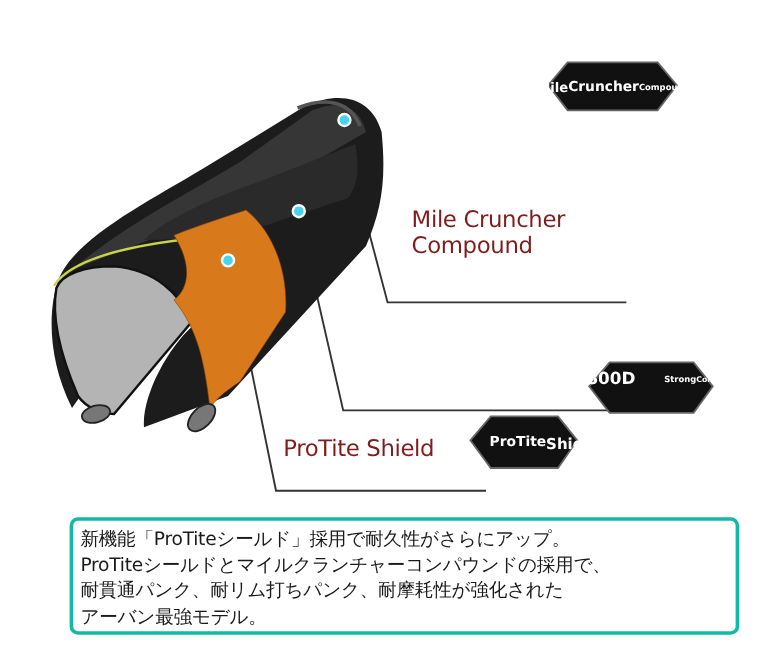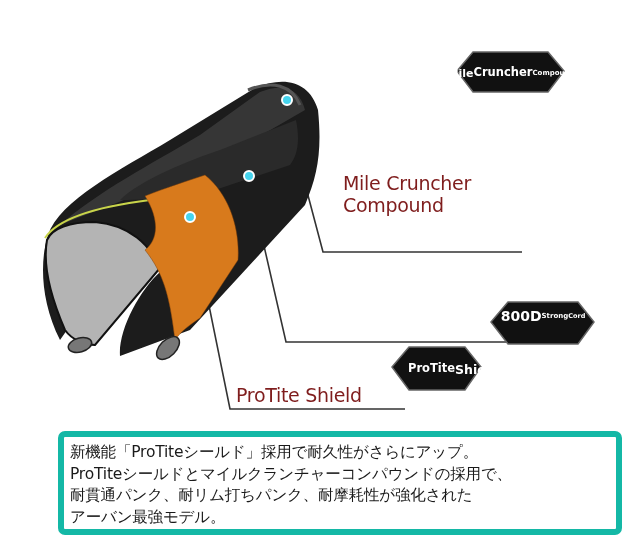--- a/index.html
+++ b/index.html
@@ -1,21 +1,21 @@
 <!DOCTYPE html>
 <html><head>
 <meta charset="utf-8">
 <style>
   html, body { margin:0; padding:0; background:#ffffff; }
   body { width:640px; height:557px; position:relative; overflow:hidden; font-family:"DejaVu Sans", sans-serif; }
   .diagram { position:absolute; left:0; top:0; width:640px; height:420px; }
   .label { position:absolute; color:#7f1d1d; font-family:"DejaVu Sans", sans-serif; font-size:19px; letter-spacing:-0.3px; line-height:22px; white-space:nowrap; }
   .badge { position:absolute; color:#fff; font-family:"DejaVu Sans", sans-serif; font-weight:bold; text-align:center; display:flex; flex-direction:row; justify-content:center; align-items:center; }
   .badge span { display:block; line-height:1; }
-  .callout { position:absolute; left:58px; top:431px; width:540px; height:87px; border:6px solid #14b8a6; border-radius:7px; background:#fff; padding:5px 6px 0 6px; box-sizing:content-box; }
+  .callout { position:absolute; left:58px; top:431px; width:540px; height:87px; border:3px solid #14b8a6; border-radius:7px; background:#fff; padding:5px 6px 0 6px; box-sizing:content-box; }
   .callout p { margin:0; font-family:"DejaVu Sans", sans-serif; font-size:15.5px; line-height:21.5px; color:#1a1a1a; white-space:nowrap; letter-spacing:-0.2px; }
 </style>
 </head>
 <body>
 
 <div class="diagram">
   <svg width="640" height="420" viewBox="0 0 640 420">
 
     <g stroke="#333" stroke-width="1.6" fill="none">
       <polyline points="288,103 296,150 323,252 522,252"></polyline>
@@ -48,33 +48,33 @@
     <polygon points="457,71 473,52 548,52 564,71 548,92 473,92" fill="#111" stroke="#666" stroke-width="1.5"></polygon>
     <polygon points="491,322 508,302 578,302 594,322 578,344 508,344" fill="#111" stroke="#666" stroke-width="1.5"></polygon>
     <polygon points="392,367 409,347 465,347 481,367 465,390 409,390" fill="#111" stroke="#666" stroke-width="1.5"></polygon>
   </svg>
 
   
   <div class="label" style="left:343px; top:172px;">
     <div>Mile Cruncher</div>
     <div>Compound</div>
   </div>
-  <div class="label" style="left:236px; top:384px;">
+  <div class="label" style="left:236px; top:363px;">
     <div>ProTite Shield</div>
   </div>
 
   
   <div class="badge" style="left:466px; top:54px; width:90px; height:38px;">
     <span style="font-size:11px;">Mile</span>
     <span style="font-size:11.5px;">Cruncher</span>
     <span style="font-size:7px;">Compound</span>
   </div>
   <div class="badge" style="left:500px; top:304px; width:86px; height:24px;">
     <span style="font-size:14px;">800D</span>
-    <span style="font-size:7px; margin-top:1px;">Strong</span>
+    <span style="font-size:7px; margin-top:1px;padding-left:24px;">Strong</span>
     <span style="font-size:6.5px;">Cord</span>
   </div>
   <div class="badge" style="left:400px; top:349px; width:74px; height:40px;">
     <span style="font-size:11.5px;padding-left:33px;">ProTite</span>
     <span style="font-size:12.5px; margin-top:2px;">Shield</span>
   </div>
 </div>
 
 <div class="callout">
   <p>新機能「ProTiteシールド」採用で耐久性がさらにアップ。</p>

